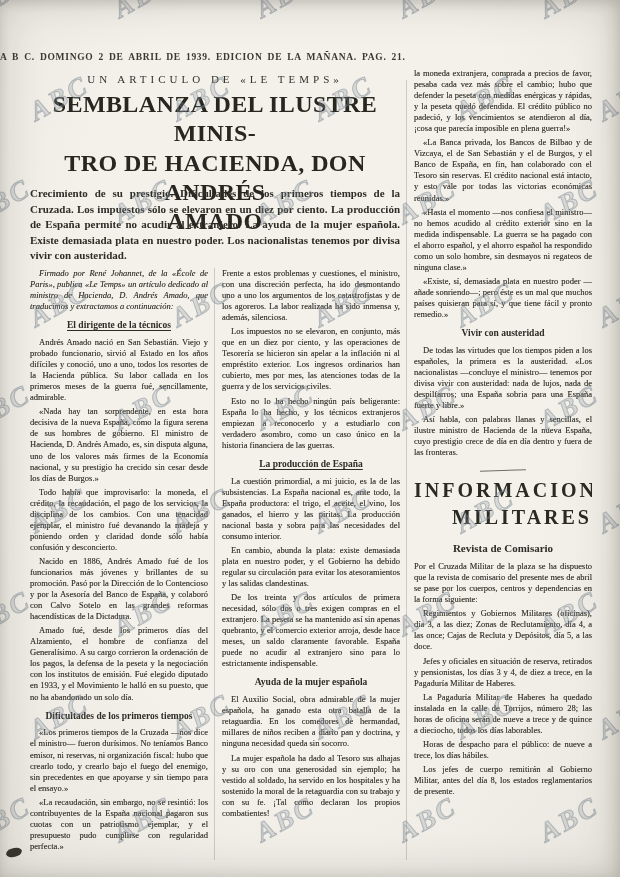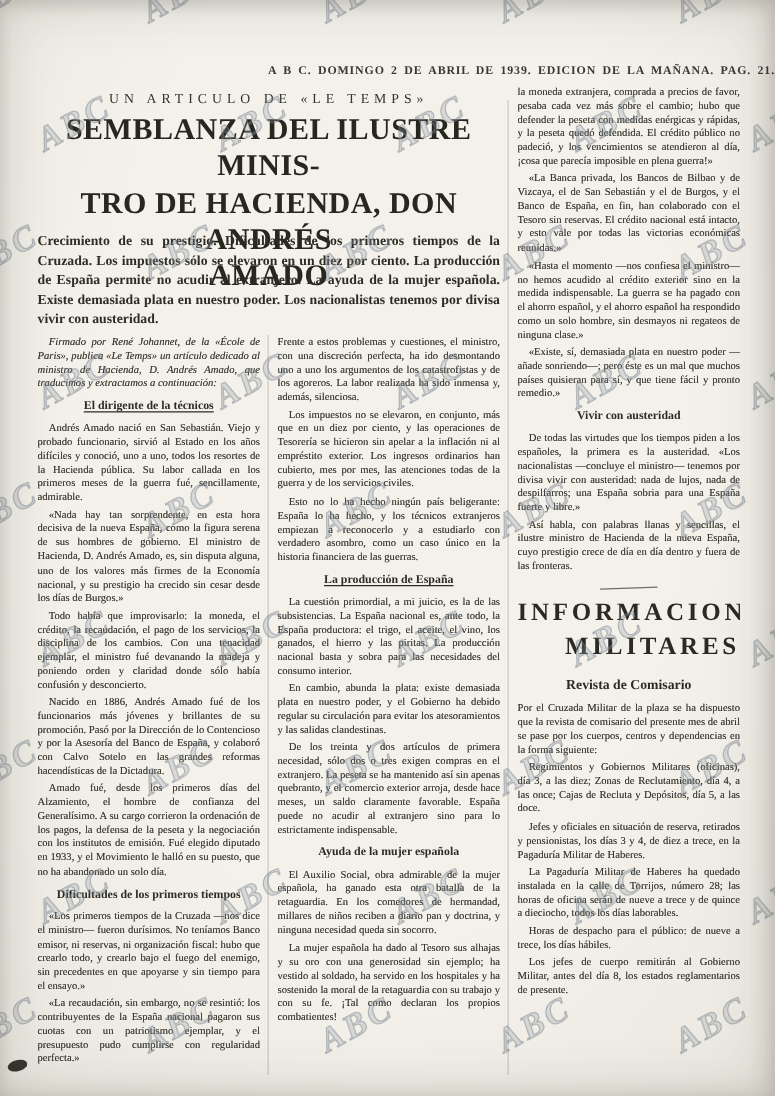--- a/index.html
+++ b/index.html
@@ -7,21 +7,21 @@
     width:620px;height:877px;overflow:hidden;position:relative;
     background:#efede6;
     font-family:"Liberation Serif","DejaVu Serif",serif;
     color:#33322c;
   }
   .paper{position:absolute;inset:0;overflow:hidden;
     background:radial-gradient(ellipse at 50% 40%, #f3f1ea 55%, #e9e7df 100%);}
   .content{position:absolute;inset:0;z-index:1;}
 
   .header-line{
-    position:absolute;top:52px;left:0;right:0;text-align:right;
+    position:absolute;top:52px;left:0;right:0;text-align:left;
     font-size:9.5px;letter-spacing:.7px;word-spacing:2px;color:#3a3831;font-weight:700;
   }
   .kicker{
     position:absolute;top:73px;left:30px;width:370px;text-align:center;
     font-size:11px;letter-spacing:4px;color:#34332c;
   }
   .headline{
     position:absolute;top:90px;left:30px;width:370px;text-align:center;
     font-size:24px;font-weight:700;line-height:1.22;letter-spacing:.4px;color:#27261f;
   }

